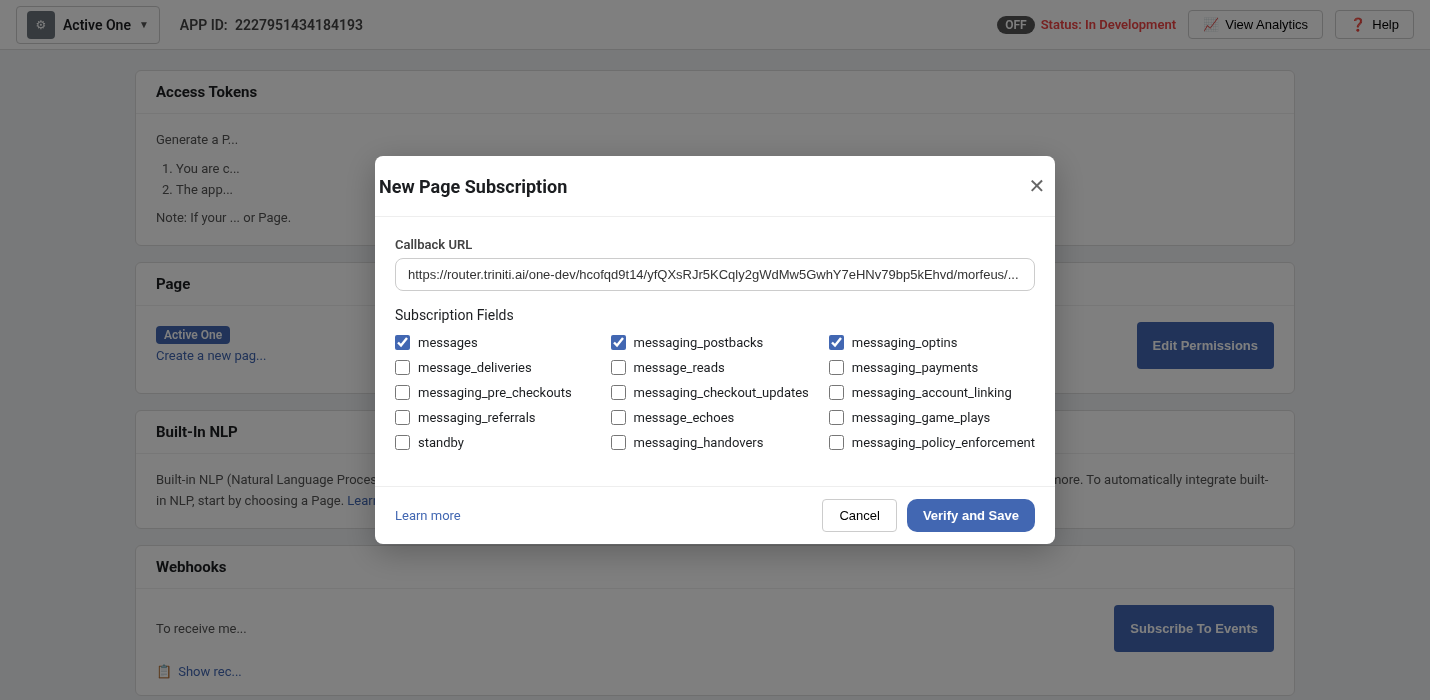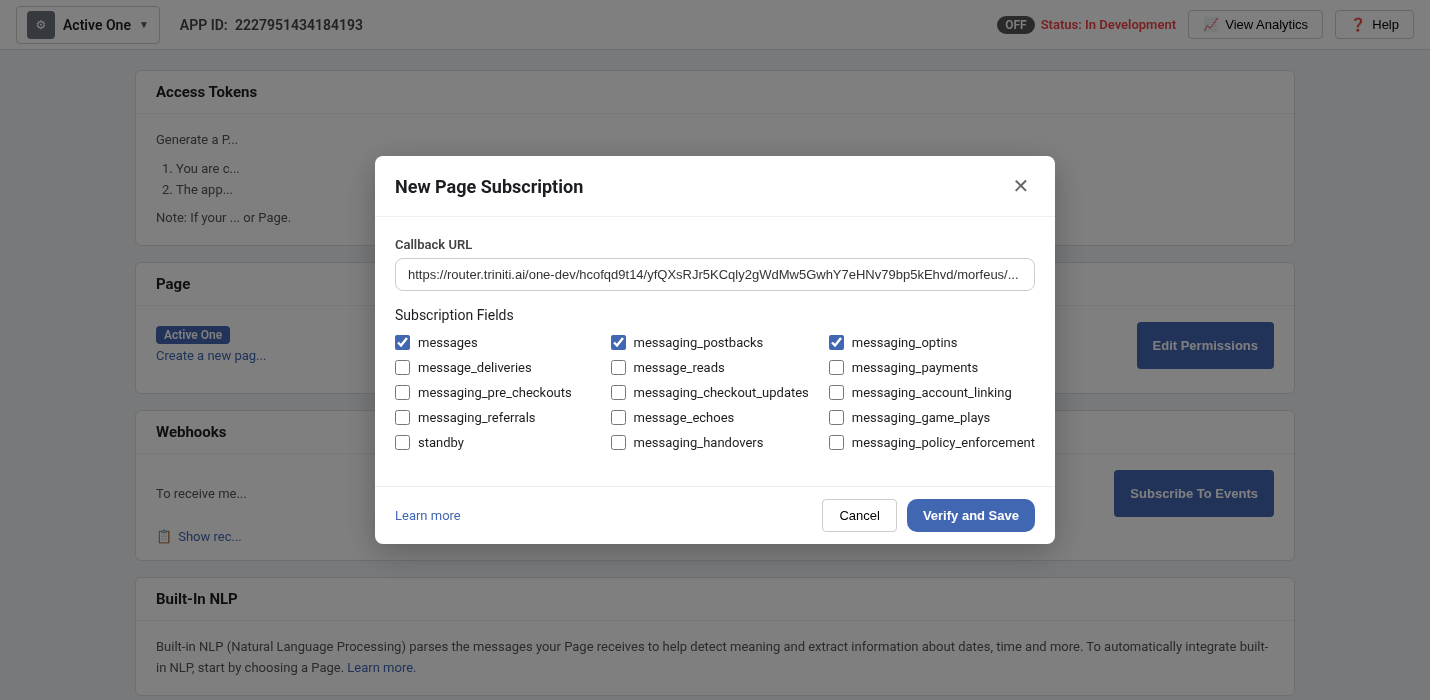--- a/index.html
+++ b/index.html
@@ -56,21 +56,21 @@
       align-items: center; justify-content: center; z-index: 100;
     }
 
     
     .modal {
       background: #fff; border-radius: 8px; width: 680px; max-width: 95vw;
       box-shadow: 0 8px 32px rgba(0,0,0,0.25); overflow: hidden;
     }
     .modal-header {
       display: flex; align-items: center; justify-content: space-between;
-      padding: 16px 20px; border-bottom: 1px solid #eee;
+      padding: 16px 4px; border-bottom: 1px solid #eee;
     }
     .modal-title { font-size: 18px; font-weight: 700; }
     .modal-close {
       background: none; border: none; font-size: 20px; cursor: pointer; color: #666;
       display: flex; align-items: center; justify-content: center; width: 28px; height: 28px;
       border-radius: 50%;
     }
     .modal-body { padding: 20px; }
     .form-label { font-size: 13px; font-weight: 600; color: #444; margin-bottom: 6px; display: block; }
     .form-input {
@@ -148,41 +148,41 @@
           <span class="page-tag">Active One</span>
           <br>
           <a class="link">Create a new pag...</a>
         </div>
         <button class="btn-primary">Edit Permissions</button>
       </div>
     </div>
   </div>
 
   <div class="section-card">
+    <div class="section-header">Built-In NLP</div>
+    <div class="nlp-body">
+      <span>Built-in NLP (Natural Language Processing) parses the messages your Page receives to help detect meaning and extract information about dates, time and more. To automatically integrate built-in NLP, start by choosing a Page.</span>
+      <a class="link"> <span>Learn more.</span></a>
+    </div>
+  </div>
+
+  <div class="section-card">
     <div class="section-header">Webhooks</div>
     <div class="webhooks-body">
       <div style="display:flex; align-items:center; justify-content:space-between; margin-bottom:12px;">
         <span>To receive me...</span>
         <button class="btn-primary">Subscribe To Events</button>
       </div>
       <div style="display:flex; align-items:center; gap:6px;">
         <span>📋</span>
         <a class="link">Show rec...</a>
       </div>
     </div>
   </div>
 
-  <div class="section-card">
-    <div class="section-header">Built-In NLP</div>
-    <div class="nlp-body">
-      <span>Built-in NLP (Natural Language Processing) parses the messages your Page receives to help detect meaning and extract information about dates, time and more. To automatically integrate built-in NLP, start by choosing a Page.</span>
-      <a class="link"> <span>Learn more.</span></a>
-    </div>
-  </div>
-
 </div>
 
 <div class="overlay">
   <div class="modal">
     <div class="modal-header">
       <span class="modal-title">New Page Subscription</span>
       <button class="modal-close">✕</button>
     </div>
     <div class="modal-body">
       <div class="form-group">

